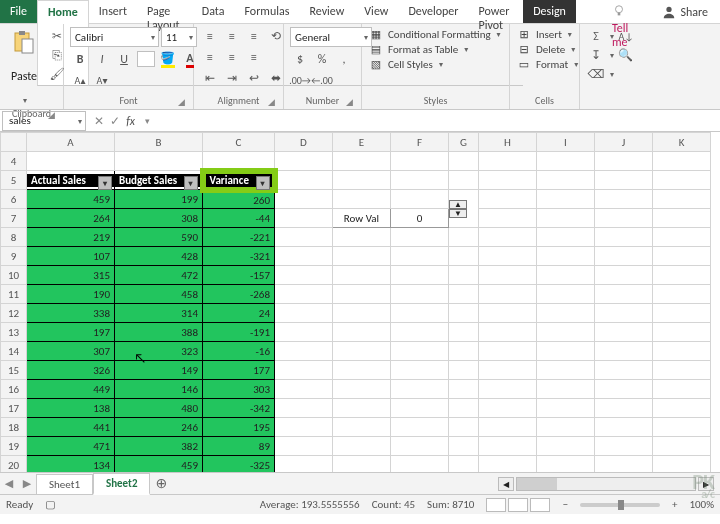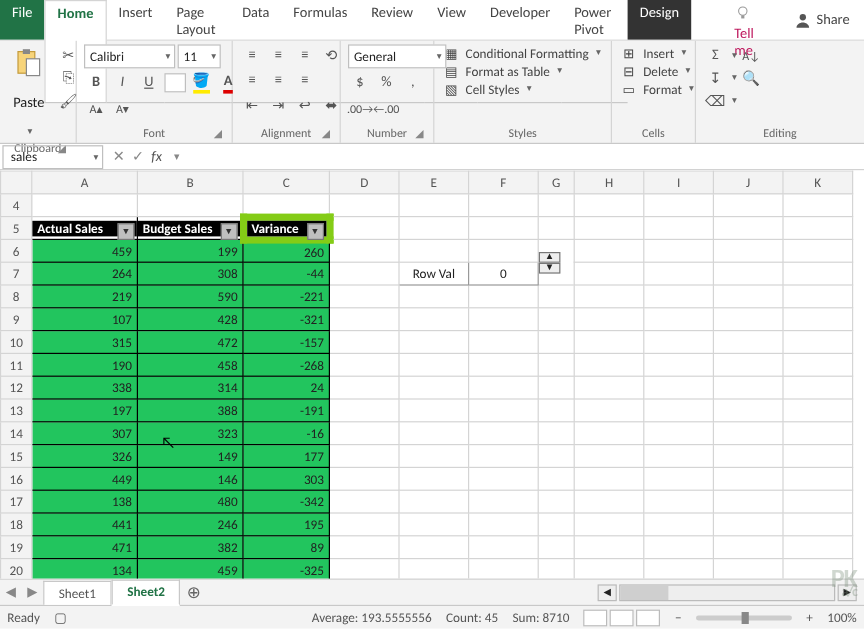--- a/index.html
+++ b/index.html
@@ -1,19 +1,19 @@
 <!DOCTYPE html>
 <html><head>
 <meta charset="utf-8">
 <style>
   * { box-sizing: border-box; margin: 0; padding: 0; }
   body { font-family: "Segoe UI", Calibri, Arial, sans-serif; font-size: 12px; color: #222; background: #fff; width: 720px; height: 524px; overflow: hidden; position: relative; }
 
   
-  .tabs { display: flex; align-items: stretch; background: #fff; height: 34px; border-bottom: 1px solid #d4d4d4; }
+  .tabs { display: flex; align-items: stretch; background: #fff; height: 24px; border-bottom: 1px solid #d4d4d4; }
   .tab { padding: 4px 10px; font-size: 12px; color: #fff; background: #217346; cursor: pointer; }
   .tab.file { background: #217346; }
   .tab.ribbon { background: transparent; color: #444; }
   .tab.active { background: #fff; color: #217346; font-weight: 600; border-top: 1px solid #d4d4d4; border-left:1px solid #d4d4d4; border-right:1px solid #d4d4d4; }
   .tab.design { background: #333; color: #fff; }
   .tab.tellme { background: transparent; color: #be185d; padding-left: 36px; }
   .tab.share { background: transparent; color: #444; display:flex; align-items:center; gap:4px; margin-left:auto; padding-right:12px;}
   .lightbulb, .person-icon { width:14px;height:14px;display:inline-block;}
   .person-icon svg, .lightbulb svg { width:14px; height:14px; }
 
@@ -142,21 +142,21 @@
             <span>🖌</span>
           </div>
       </div>
     </div>
     <div class="group-label"><span>Clipboard</span><span class="dialog-launch">◢</span></div>
   </div>
 
   <div class="group" style="width:130px;">
     <div class="group-body col" style="gap:3px;">
       <div class="row">
-        <div class="font-select" style="width:76px;">
+        <div class="font-select" style="width:89px;">
             <span>Calibri</span>
             <span class="caret">▾</span>
           </div>
         <div class="font-select" style="width:36px;">
             <span>11</span>
             <span class="caret">▾</span>
           </div>
       </div>
       <div class="row">
         <div class="smallbtn" style="font-weight:bold">B</div>
@@ -280,21 +280,20 @@
             <div class="smallbtn">↧</div>
             <span class="caret-sm">▾</span>
             <div class="smallbtn">🔍</div>
           </div>
         <div class="row">
             <div class="smallbtn">⌫</div>
             <span class="caret-sm">▾</span>
           </div>
       </div>
     </div>
-    <div class="group-label">Editing</div>
   </div>
 </div>
 
 <div class="fxbar">
   <div class="namebox">
       <span>sales</span>
       <span class="caret">▾</span>
     </div>
   <div class="fx-ctrls">
     <span>✕</span>

